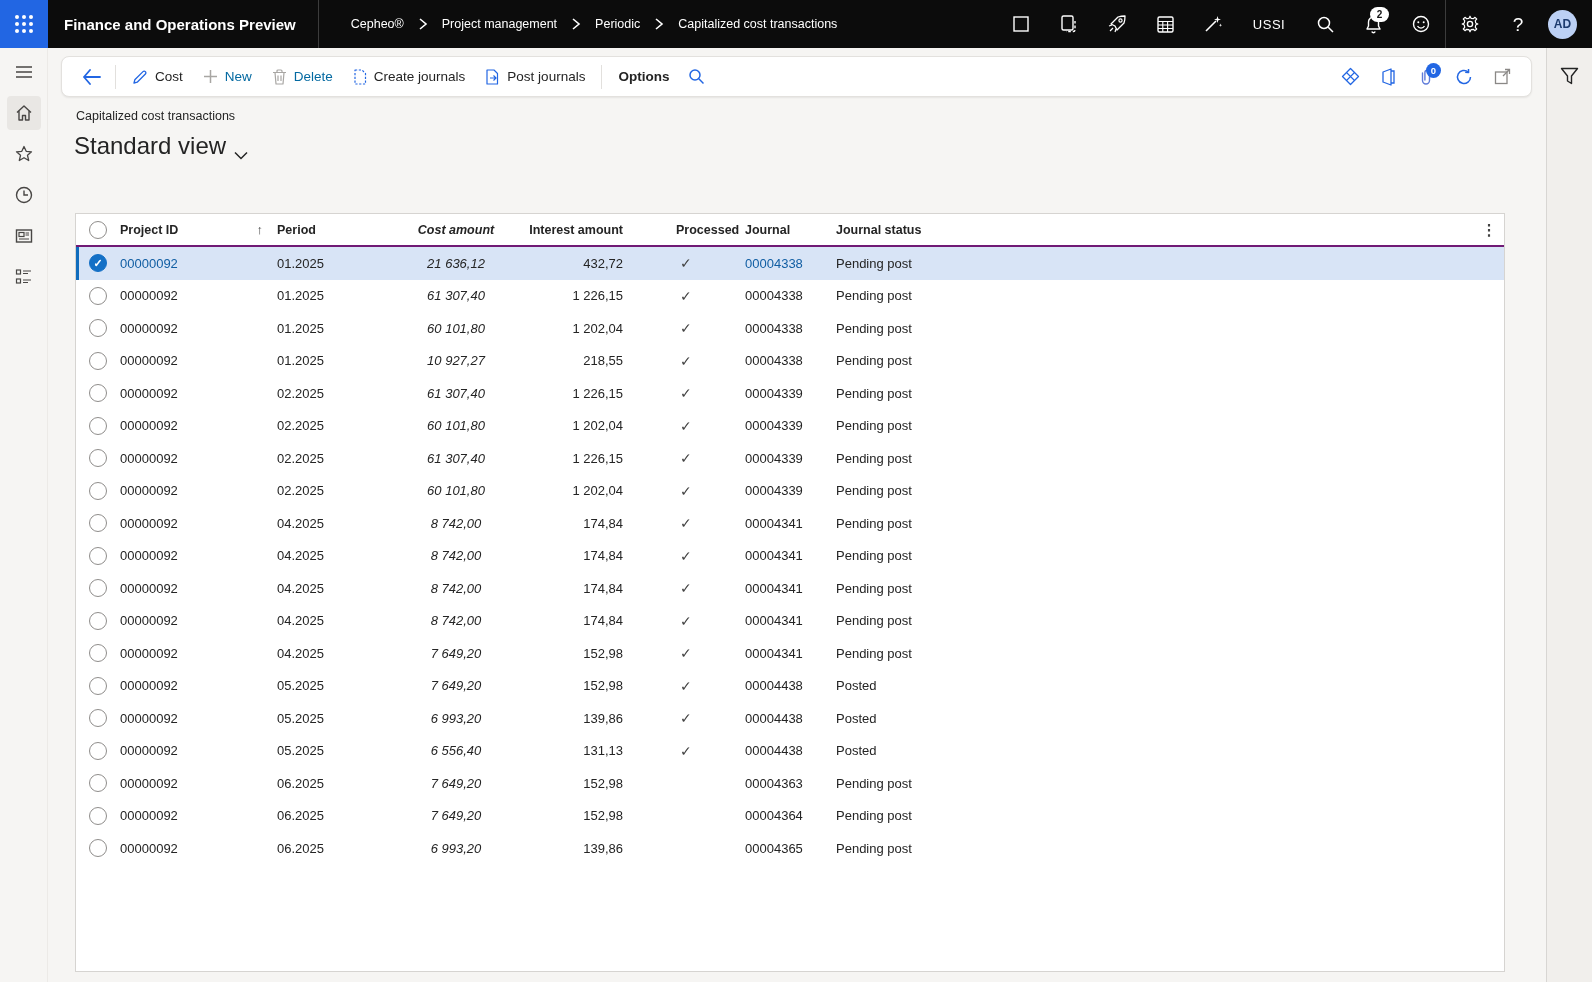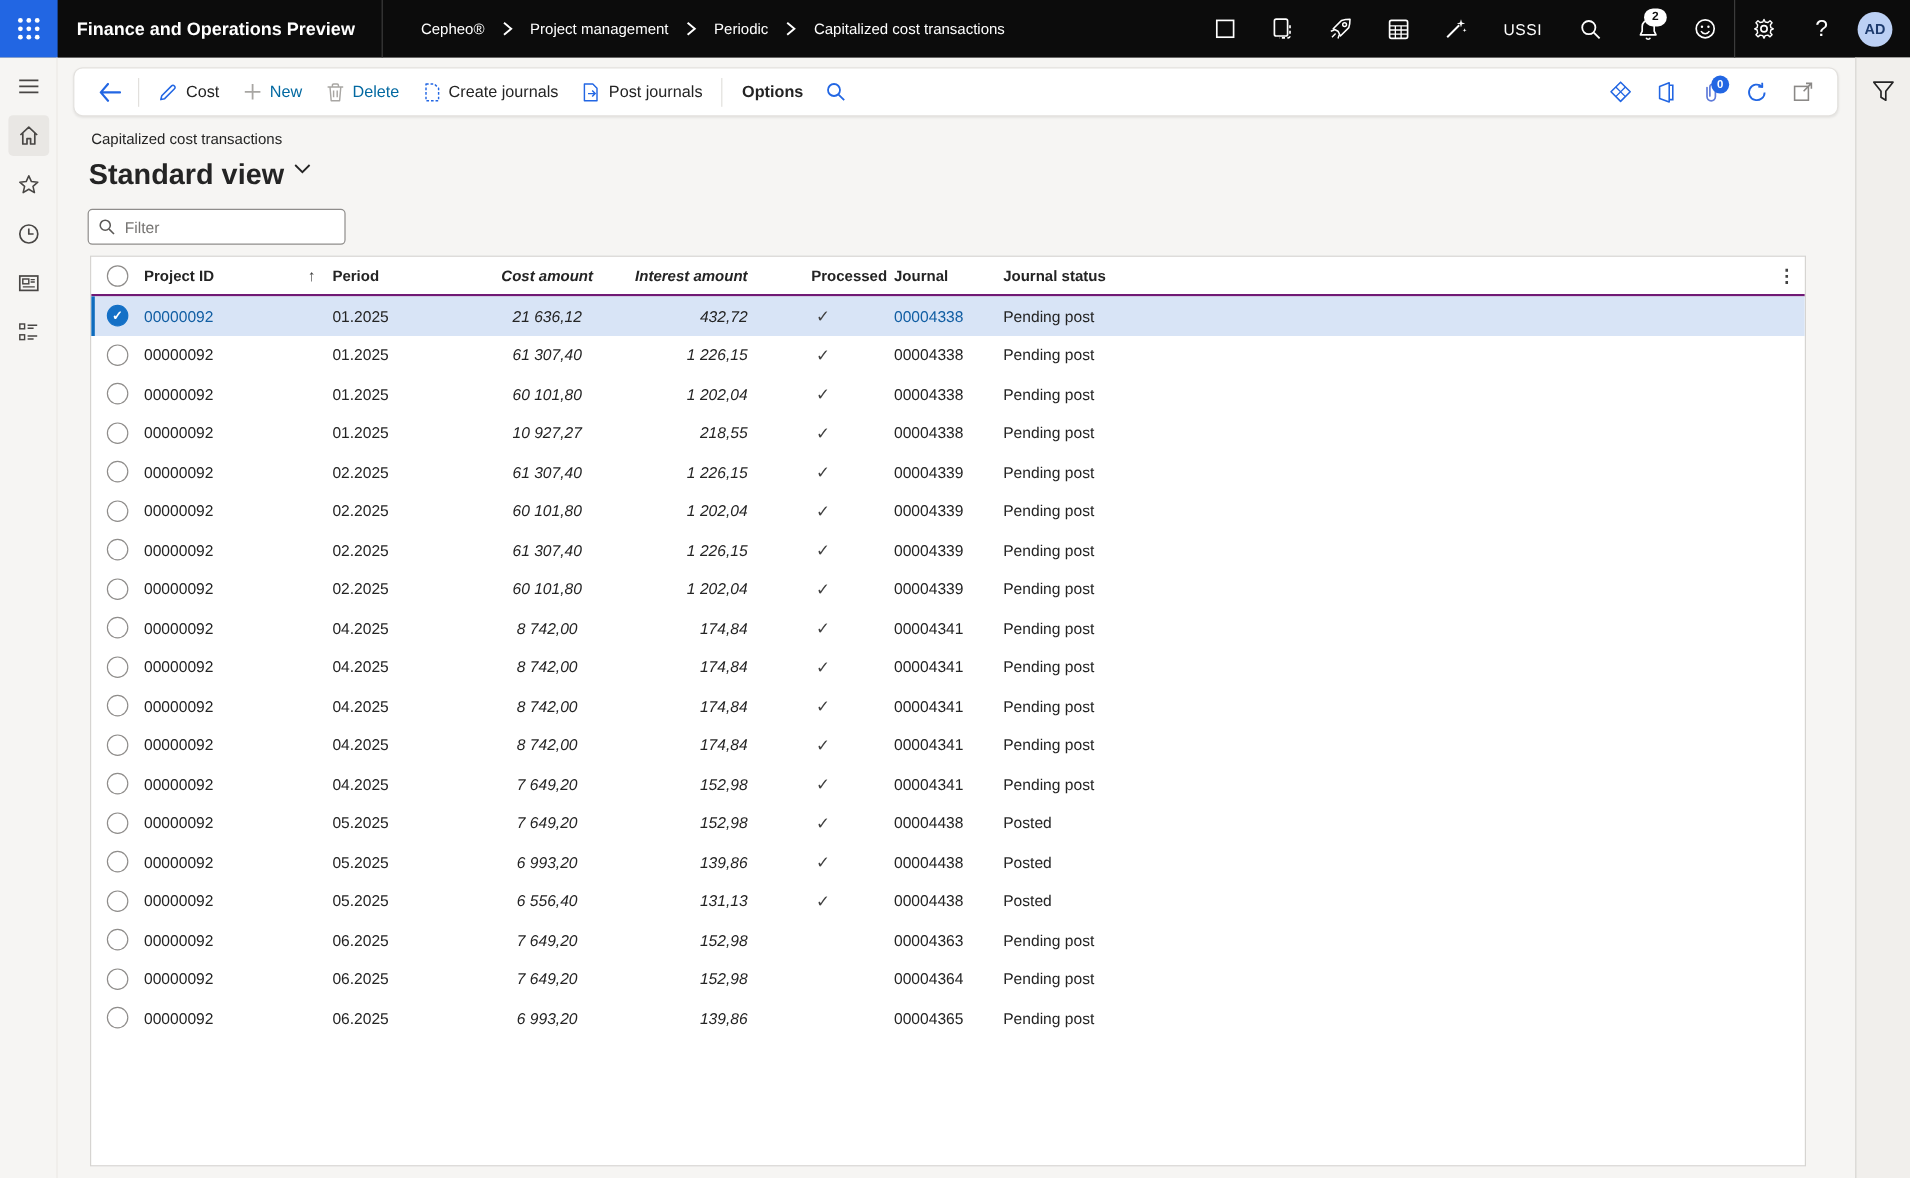--- a/index.html
+++ b/index.html
@@ -38,41 +38,41 @@
   .cmd-ic.gray{color:#8a8886;}
   .badge-blue{position:absolute;top:1px;right:2px;min-width:15px;height:15px;border-radius:8px;background:#2266E3;color:#fff;font-size:9.5px;font-weight:700;display:flex;align-items:center;justify-content:center;}
   .opt-label{font-weight:700;}
 
   
   .filter-rail{position:absolute;top:48px;right:0;width:46px;bottom:0;background:#f1efec;border-left:1px solid #d8d6d3;display:flex;justify-content:center;box-sizing:border-box;padding-top:12px;}
   .rail-btn{width:32px;height:32px;display:flex;align-items:center;justify-content:center;color:#242424;cursor:pointer;}
 
   
   .caption{position:absolute;left:76px;top:109px;font-size:12.5px;}
-  .view-title{position:absolute;left:74px;top:132px;font-size:24px;font-weight:700;display:flex;align-items:flex-start;gap:8px;cursor:pointer;}
+  .view-title{position:absolute;left:74px;top:132px;font-size:24px;font-weight:400;display:flex;align-items:flex-end;gap:8px;cursor:pointer;}
   .view-title .chev{color:#242424;display:flex;align-items:center;padding-top:4px;}
   .filterbox{position:absolute;left:73px;top:174px;width:215px;height:30px;background:#fff;border:1px solid #8f8d8b;border-radius:4px;display:flex;align-items:center;box-sizing:border-box;padding:0 8px;gap:6px;}
   .filterbox input{border:none;outline:none;flex:1;font-size:13px;font-family:"Liberation Sans",sans-serif;color:#242424;background:transparent;}
   .filterbox input::placeholder{color:#767472;}
   .filterbox .ic{color:#5b5957;display:flex;}
 
   
   .grid{position:absolute;left:75px;top:213px;width:1430px;height:759px;background:#fff;border:1px solid #d6d4d1;box-sizing:border-box;overflow:hidden;}
   .grid-head,.grid-row{display:grid;grid-template-columns:44px 157px 119px 120px 107px 100px 112px 1fr 30px;align-items:center;}
   .grid-head{height:31px;font-size:12.5px;font-weight:700;border-bottom:2px solid #701a75;}
   .grid-row{height:32.5px;font-size:13px;position:relative;cursor:pointer;}
   .grid-row.selected{background:#d8e4f6;}
   .grid-row.selected::before{content:"";position:absolute;left:0;top:0;bottom:0;width:3px;background:#0f6cbd;}
   .c-sel{display:flex;justify-content:center;}
   .circle{width:18px;height:18px;border-radius:50%;border:1px solid #8f8d8b;box-sizing:border-box;display:flex;align-items:center;justify-content:center;background:#fff;}
   .circle.checked{background:#1470c6;border-color:#1470c6;color:#fff;font-size:11px;font-weight:700;}
   .h-proj{display:flex;align-items:center;}
   .sort-arrow{margin-left:auto;margin-right:14px;font-size:13px;font-weight:400;color:#424242;}
   .c-cost,.h-cost{text-align:center;white-space:nowrap;font-style:italic;}
-  .c-int,.h-int{text-align:right;white-space:nowrap;font-style:italic;}
+  .c-int,.h-int{text-align:right;white-space:nowrap;}
   .c-proc,.h-proc{padding-left:12px;white-space:nowrap;margin-left:41px;}
   .c-proc{font-size:14px;color:#424242;padding-left:16px;}
   .c-journal,.h-journal{padding-left:22px;white-space:nowrap;}
   .c-status,.h-status{padding-left:1px;white-space:nowrap;}
   .c-kebab{display:flex;justify-content:center;color:#424242;font-size:15px;cursor:pointer;}
   .grid-row .link{color:#242424;}
   .grid-row.selected .link{color:#115EA3;}
 </style>
 </head>
 <body>
@@ -330,29 +330,20 @@
 
   <div class="caption">Capitalized cost transactions</div>
   <div class="view-title">
     <span>Standard view</span>
     <span class="chev">
       <svg width="14" height="9" viewBox="0 0 14 9">
           <path d="M1 1.5 L7 7.5 L13 1.5" fill="none" stroke="#242424" stroke-width="1.5"></path>
         </svg>
     </span>
   </div>
-  <div class="filterbox">
-    <span class="ic">
-      <svg width="14" height="14" viewBox="0 0 14 14">
-          <circle cx="5.7" cy="5.7" r="4.2" fill="none" stroke="#5b5957" stroke-width="1.3"></circle>
-          <path d="M8.9 8.9 L13 13" stroke="#5b5957" stroke-width="1.3"></path>
-        </svg>
-    </span>
-    <input type="text" placeholder="Filter" style="">
-  </div>
 
   <div class="grid">
     <div class="grid-head">
       <div class="c-sel">
           <span class="circle"></span>
         </div>
       <div class="h-proj">
         <span>Project ID</span>
         <span class="sort-arrow">↑</span>
       </div>

